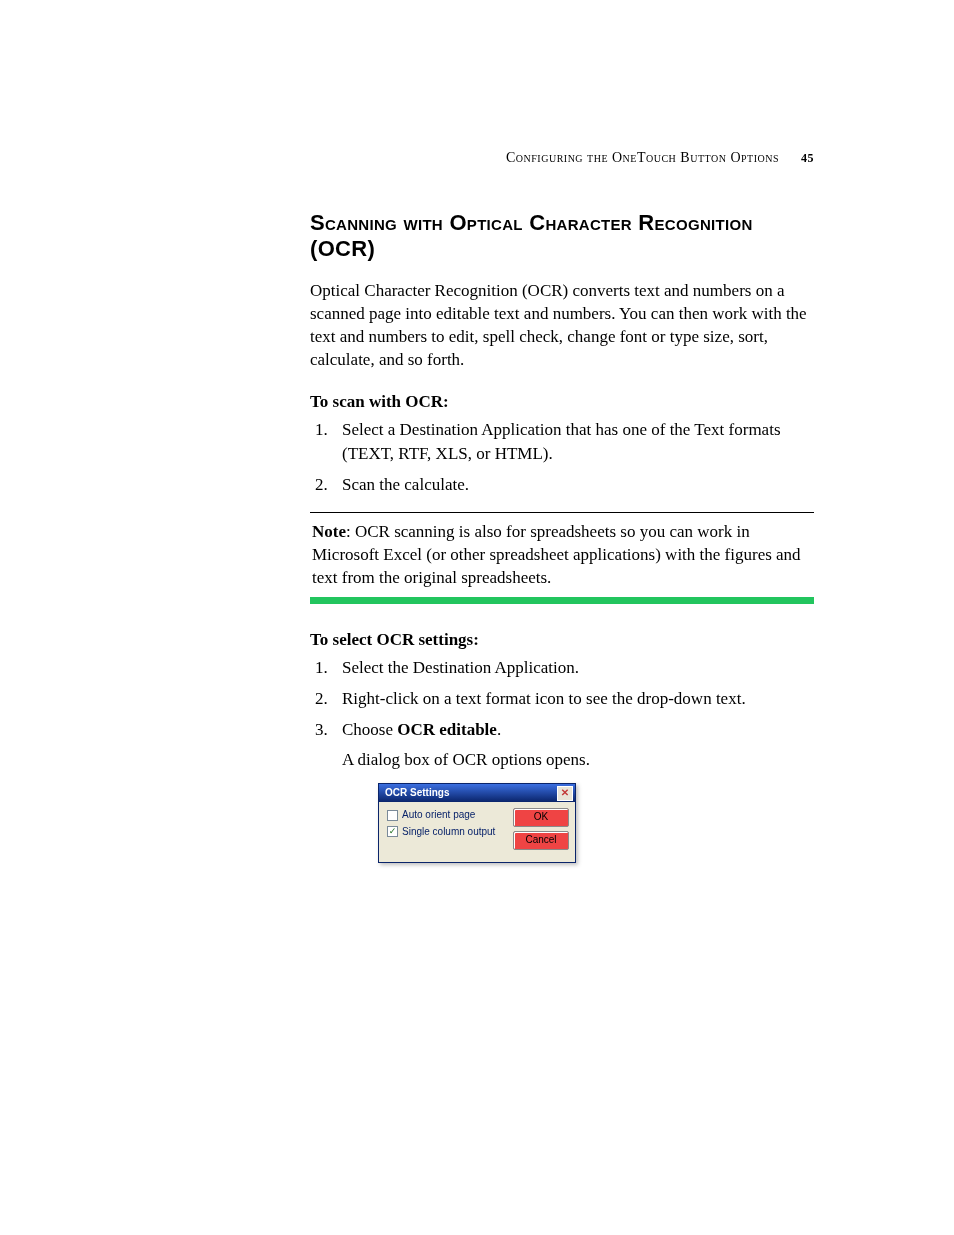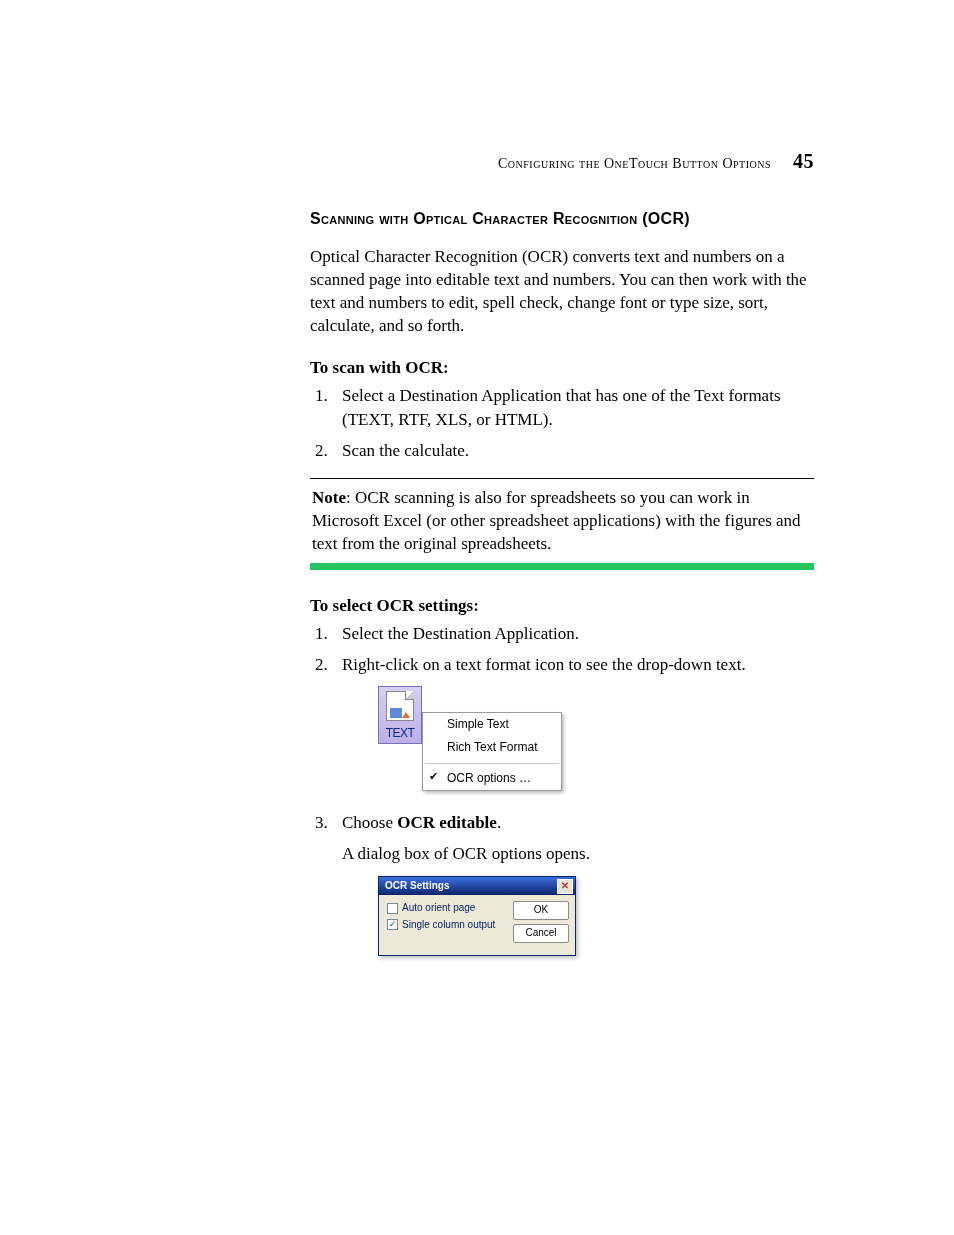--- a/index.html
+++ b/index.html
@@ -20,33 +20,33 @@
     position: absolute;
     top: 150px;
     right: 140px;
     font-family: "Adobe Garamond Pro", Garamond, serif;
     font-variant: small-caps;
     font-size: 14px;
     letter-spacing: 0.5px;
   }
   .runhead .num {
     font-weight: bold;
-    font-size: 20px;
+    font-size: 12px;
     margin-left: 18px;
     font-variant: normal;
     margin-top: 41px;
   }
   .content {
     margin-top: 60px;
   }
   .h2 {
     font-family: "Myriad Pro", "Helvetica Neue", Arial, sans-serif;
     font-weight: 700;
     font-variant: small-caps;
-    font-size: 16px;
+    font-size: 22px;
     letter-spacing: 0.3px;
     margin-bottom: 18px;
   }
   p.body {
     font-size: 17px;
     line-height: 1.35;
     margin: 0 0 20px 0;
   }
   .subhead {
     font-size: 17px;
@@ -216,21 +216,21 @@
     box-sizing: border-box;
     font-size: 9px;
     line-height: 9px;
     text-align: center;
     color: #1a6b1a;
   }
   .dlg-right { width: 56px; }
   .winbtn {
     width: 54px;
     height: 17px;
-    background: #ffffff;
+    background: #ef4444;
     border: 1px solid #8a8a8a;
     border-radius: 2px;
     font-size: 10px;
     text-align: center;
     line-height: 15px;
     margin-bottom: 4px;
     box-shadow: inset 1px 1px 0 #fff;
   }
 </style>
 </head>
@@ -266,37 +266,20 @@
 
     <div class="subhead">To select OCR settings:</div>
 
     <ol class="steps">
       <li>
         <span>Select the Destination Application.</span>
       </li>
       <li>
         <span>Right-click on a text format icon to see the drop-down text.</span>
 
-        <div class="menu-shot">
-          <div class="menu-assembly">
-            <div class="txt-icon-tile">
-              <div class="doc-icon">
-                <div class="badge"></div>
-                  <div class="tri"></div>
-              </div>
-              <div class="txt-label">TEXT</div>
-            </div>
-            <div class="dropdown">
-              <div class="dd-item">Simple Text</div>
-              <div class="dd-item">Rich Text Format</div>
-              <div class="dd-sep"></div>
-              <div class="dd-item check">OCR options …</div>
-            </div>
-          </div>
-        </div>
       </li>
       <li>
         <span>Choose </span><strong>OCR editable</strong><span>.</span>
         <div class="indented">A dialog box of OCR options opens.</div>
 
         <div class="dialog-shot">
           <div class="dlg-titlebar">
             <span>OCR Settings</span>
             <div class="dlg-close">
               <span>✕</span>

